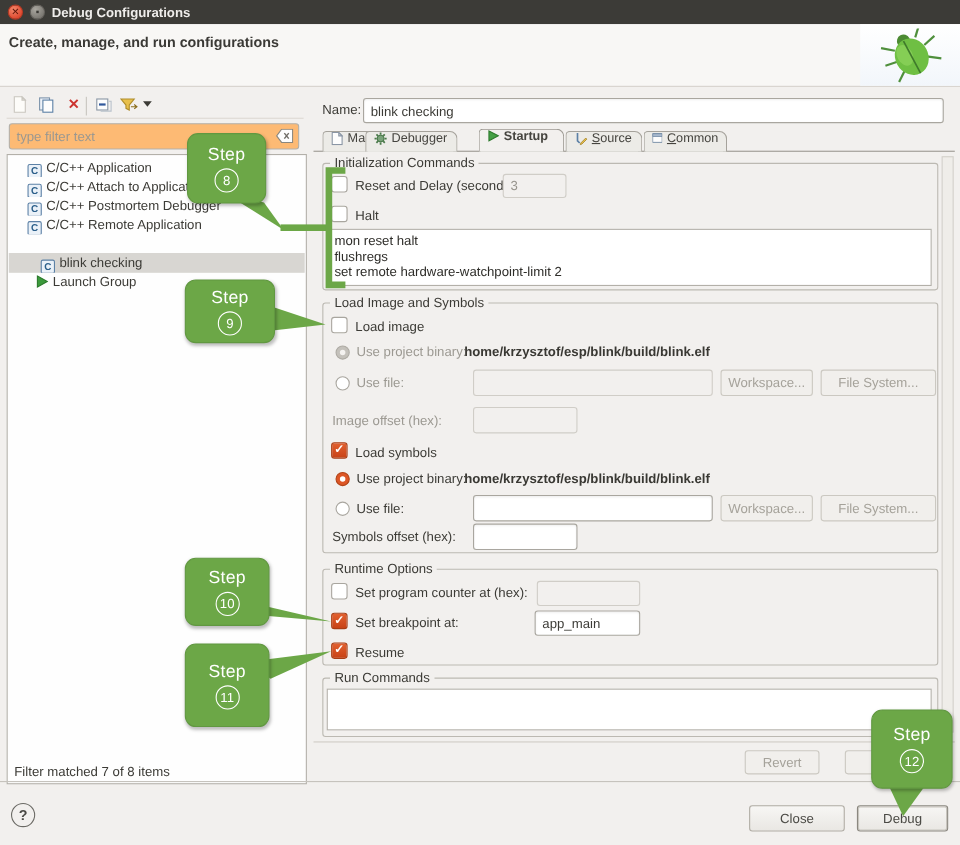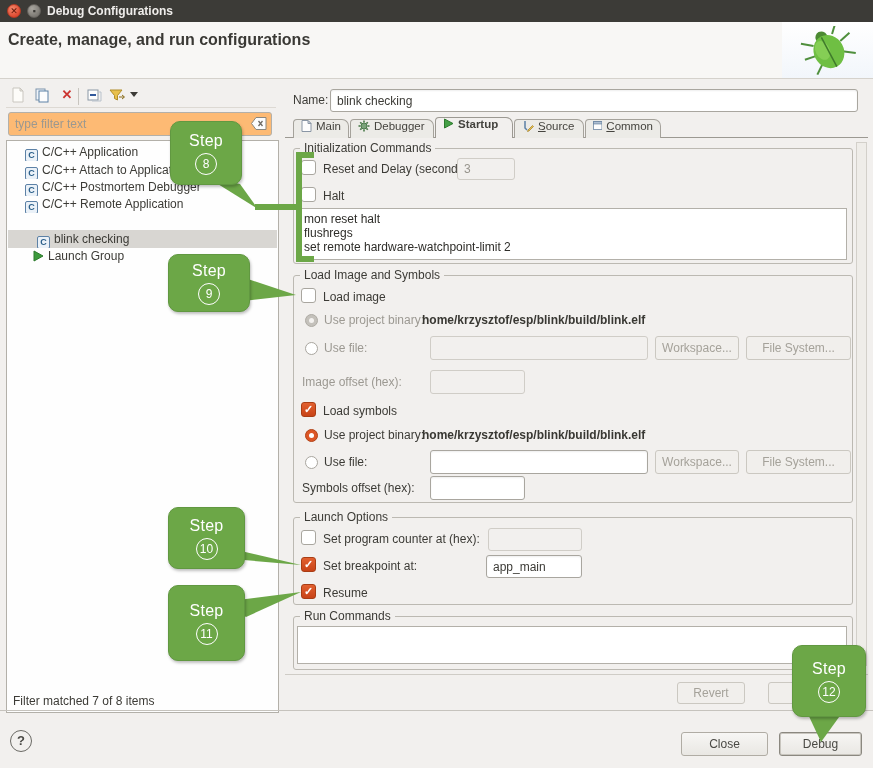--- a/index.html
+++ b/index.html
@@ -16,21 +16,21 @@
   
   .titlebar { left:0; top:0; width:873px; height:22px; background:#3c3b37; }
   .winbtn { top:4px; width:14px; height:14px; border-radius:50%; font-size:9px; line-height:13px;
             text-align:center; color:#5e1408; }
   .winbtn.close { left:7px; background:radial-gradient(circle at 35% 30%, #f2876a, #df4b32 70%); border:1px solid #b63a24; }
   .winbtn.min { left:27px; background:radial-gradient(circle at 35% 30%, #a9a69f, #7d7a74 70%); border:1px solid #64615c; color:#3a3834; }
   .wintitle { left:47px; top:0; height:22px; line-height:22px; font-weight:bold; color:#efedeb; }
 
   
   .header { left:0; top:22px; width:873px; height:57px; background:#f8f7f5; border-bottom:1px solid #d5d2cc; }
-  .subtitle { left:8px; top:9px; font-weight:bold; font-size:16px; color:#3a3935; }
+  .subtitle { left:8px; top:9px; font-weight:bold; font-size:13px; color:#3a3935; }
   .bugpanel { left:782px; top:0px; width:91px; height:56px; background:linear-gradient(180deg,#ffffff 0%,#f2f6fb 100%); }
 
   
   .lbl { white-space:nowrap; }
   .lbl.dis { color:#9c9992; }
   .pathtext { font-weight:bold; color:#393833; white-space:nowrap; }
   .input { background:#fff; border:1px solid #a9a69f; border-radius:3px; padding:0 6px;
            font-family:"Liberation Sans",sans-serif; font-size:12px; color:#3c3b36;
            box-shadow:inset 0 1px 2px rgba(0,0,0,.07); }
   .input.dis { background:#f2f0ee; border-color:#d0cdc7; color:#97948d; box-shadow:none; }
@@ -180,21 +180,21 @@
 <input class="abs input namefield" type="text" value="blink checking" style="">
 
 <div class="abs tabline"></div>
 <div class="abs tab" style="left:293px;width:56px;">
   <svg width="11" height="12" viewBox="0 0 11 12">
       <path d="M1 0.5 h6 l3 3 v8 h-9 z" fill="#fdfdfd" stroke="#8a96a5"></path>
       <path d="M7 0.5 l3 3 h-3 z" fill="#dbe3ec" stroke="#8a96a5"></path>
     </svg>
   <span>Main</span>
 </div>
-<div class="abs tab" style="left:350px;width:84px;">
+<div class="abs tab" style="left:332px;width:84px;">
   <svg width="12" height="12" viewBox="0 0 12 12">
     <circle cx="6" cy="6" r="3" fill="#7aa37a" stroke="#4a7a4a"></circle>
     <g stroke="#4a7a4a" stroke-width="1.6">
         <path d="M6 0.5 v2"></path>
         <path d="M6 9.5 v2"></path>
         <path d="M0.5 6 h2"></path>
         <path d="M9.5 6 h2"></path>
         <path d="M2.2 2.2 l1.4 1.4"></path>
         <path d="M8.4 8.4 l1.4 1.4"></path>
         <path d="M9.8 2.2 l-1.4 1.4"></path>
@@ -265,21 +265,21 @@
 <div class="abs radio" style="left:305px;top:456px;"></div>
 <div class="abs lbl" style="left:324px;top:455px;">Use file:</div>
 <input class="abs input" style="left: 430px; top: 450px; width: 218px; height: 24px;">
 <button class="abs btn dis" style="left:655px;top:450px;width:84px;height:24px;">Workspace...</button>
 <button class="abs btn dis" style="left:746px;top:450px;width:105px;height:24px;">File System...</button>
 
 <div class="abs lbl" style="left:302px;top:481px;">Symbols offset (hex):</div>
 <input class="abs input" style="left: 430px; top: 476px; width: 95px; height: 24px;">
 
 <div class="abs group" style="left:293px;top:517px;width:560px;height:88px;">
-  <span class="group-label">Launch Options</span>
+  <span class="group-label">Runtime Options</span>
 </div>
 <div class="abs cb" style="left:301px;top:530px;"></div>
 <div class="abs lbl" style="left:323px;top:532px;">Set program counter at (hex):</div>
 <input class="abs input dis" disabled="" style="left: 488px; top: 528px; width: 94px; height: 23px;">
 <div class="abs cb checked" style="left:301px;top:557px;"></div>
 <div class="abs lbl" style="left:323px;top:559px;">Set breakpoint at:</div>
 <input class="abs input" style="left: 486px; top: 555px; width: 96px; height: 23px;" value="app_main">
 <div class="abs cb checked" style="left:301px;top:584px;"></div>
 <div class="abs lbl" style="left:323px;top:586px;">Resume</div>
 

